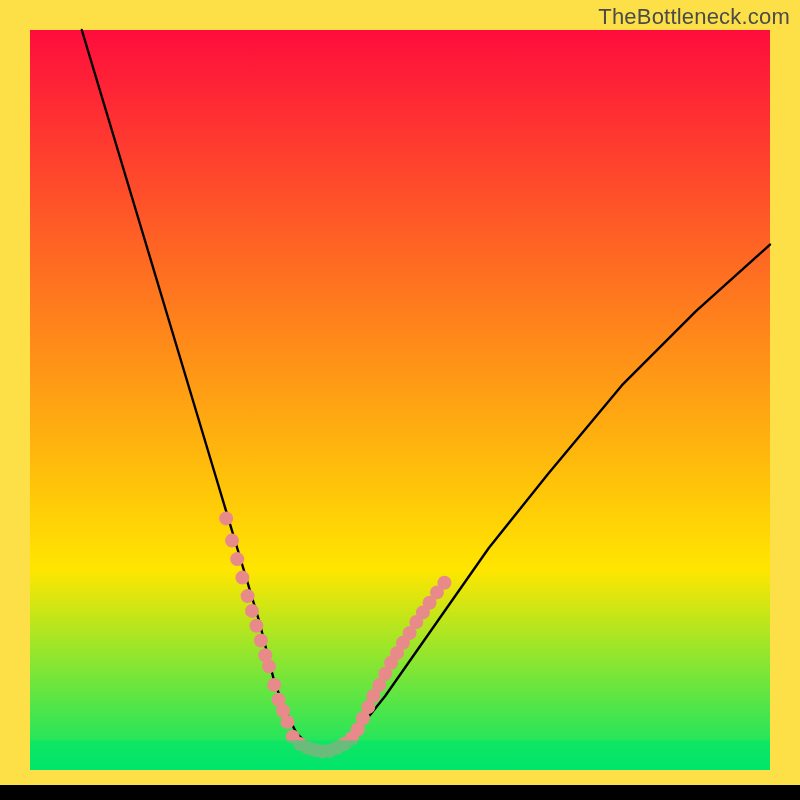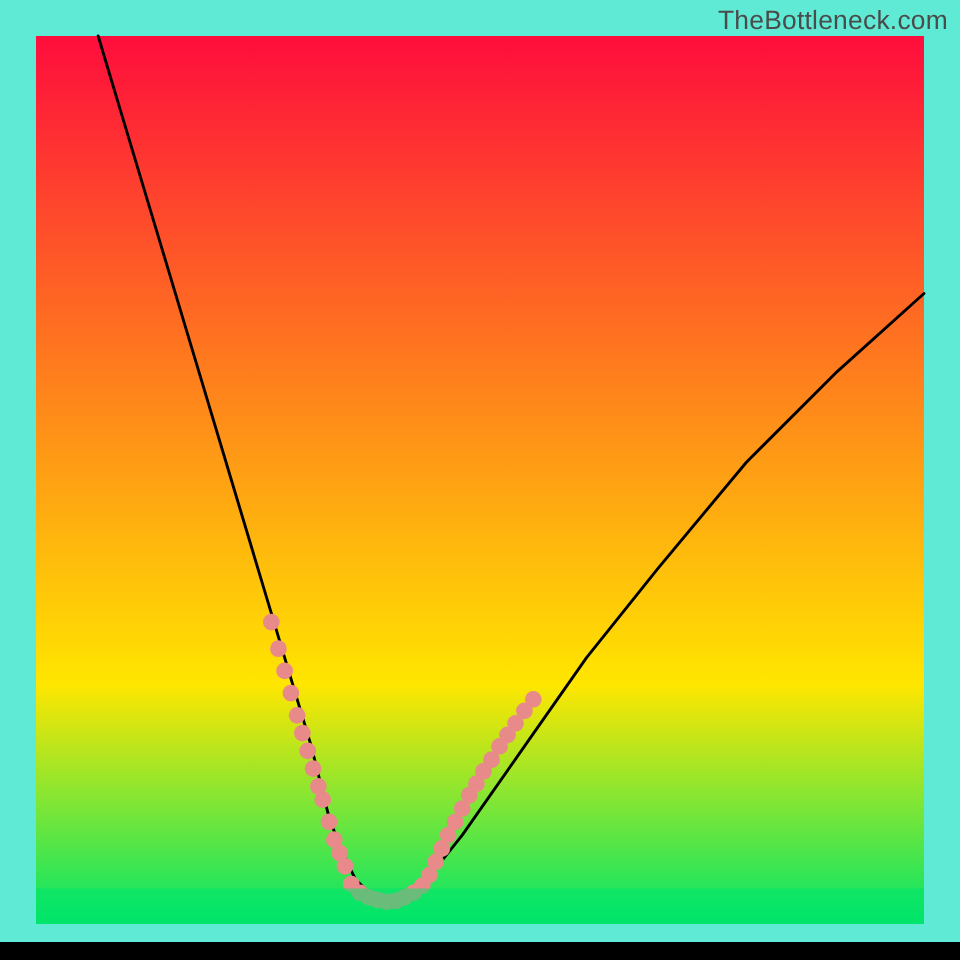--- a/index.html
+++ b/index.html
@@ -7,21 +7,21 @@
     padding: 0;
     width: 800px;
     height: 800px;
     background: #000;
     overflow: hidden;
   }
   .frame {
     position: relative;
     width: 800px;
     height: 785px;
-    background: #5eead4;
+    background: #fde047;
   }
   .watermark {
     position: absolute;
     top: 4px;
     right: 10px;
     font-family: Arial, Helvetica, sans-serif;
     font-size: 22px;
     color: #4b4b4b;
     letter-spacing: 0.2px;
     user-select: none;

